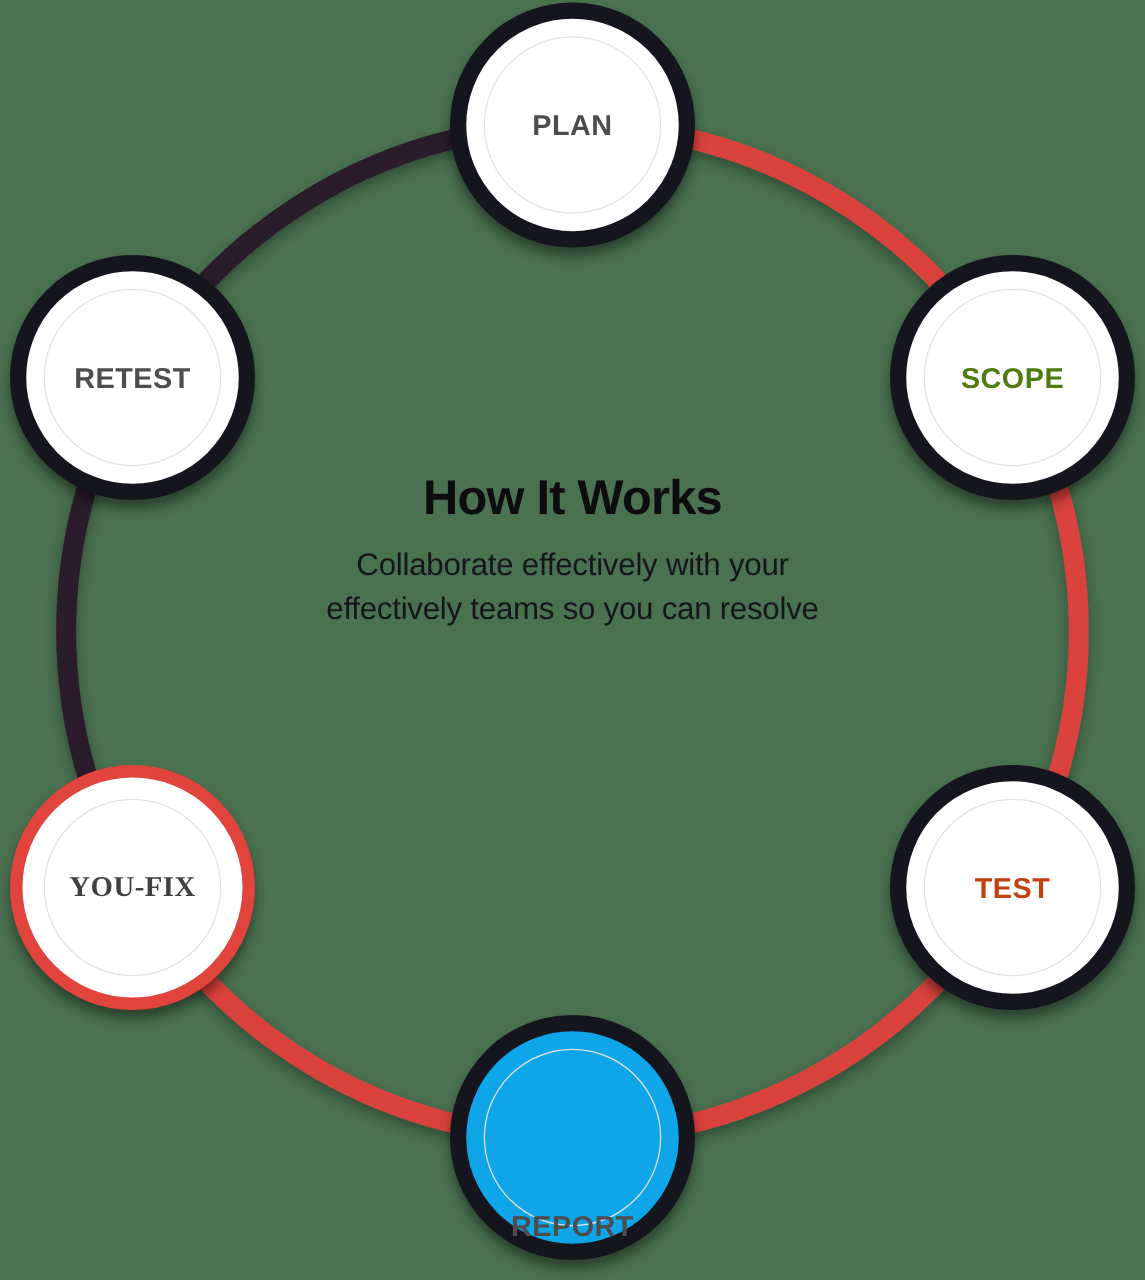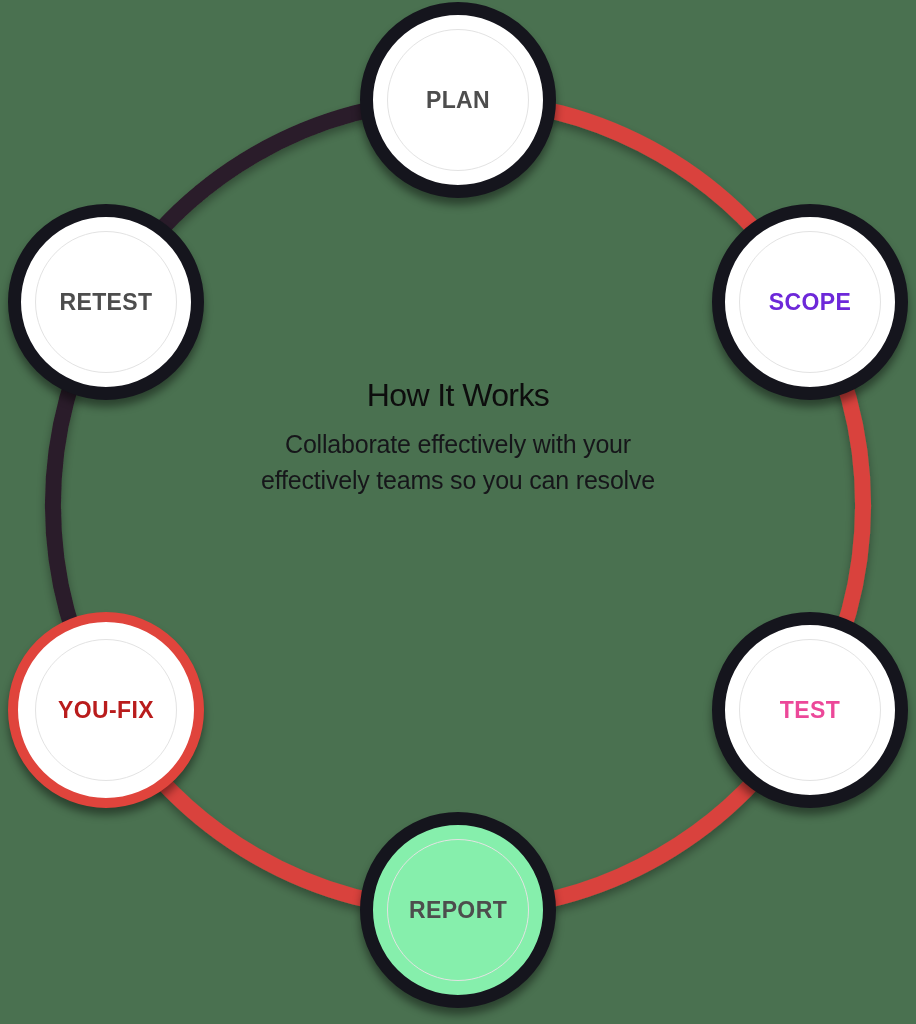--- a/index.html
+++ b/index.html
@@ -29,22 +29,22 @@
   .center-block {
     position: absolute;
     left: 148px;
     top: 378px;
     width: 620px;
     text-align: center;
     pointer-events: none;
   }
   .center-title {
     font-family: "Liberation Sans", sans-serif;
-    font-size: 32px;
-    font-weight: normal;
+    font-size: 39px;
+    font-weight: bold;
     color: #0d0d0d;
     letter-spacing: -0.6px;
     line-height: 1.1;
     margin: 0 0 14px 0;
   }
   .center-desc {
     font-family: "Liberation Sans", sans-serif;
     font-size: 25px;
     font-weight: normal;
     color: #16161a;
@@ -118,36 +118,36 @@
     </g>
   </svg>
 
   <div class="node node-dark" style="left: 458px; top: 100px; width: 196px; height: 196px; margin-left: -98px; margin-top: -98px; border-color: rgb(21, 21, 29); background: rgb(255, 255, 255);">
     <span class="node-inner-ring" style="border-color: rgb(227, 227, 227);"></span>
     <span class="node-label" style="color: rgb(77, 77, 77);">PLAN</span>
   </div>
 
   <div class="node node-dark" style="left: 810px; top: 302px; width: 196px; height: 196px; margin-left: -98px; margin-top: -98px; border-color: rgb(21, 21, 29); background: rgb(255, 255, 255);">
     <span class="node-inner-ring" style="border-color: rgb(227, 227, 227);"></span>
-    <span class="node-label" style="color: #6d28d9; text-align: center;">SCOPE</span>
+    <span class="node-label" style="color: #4d7c0f; text-align: center;">SCOPE</span>
   </div>
 
   <div class="node node-dark" style="left: 810px; top: 710px; width: 196px; height: 196px; margin-left: -98px; margin-top: -98px; border-color: rgb(21, 21, 29); background: rgb(255, 255, 255);">
     <span class="node-inner-ring" style="border-color: rgb(227, 227, 227);"></span>
-    <span class="node-label" style="color: #ec4899;">TEST</span>
+    <span class="node-label" style="color: #c2410c;">TEST</span>
   </div>
 
-  <div class="node node-dark" style="left: 458px; top: 910px; width: 196px; height: 196px; margin-left: -98px; margin-top: -98px; border-color: rgb(21, 21, 29); background: #86efac;">
+  <div class="node node-dark" style="left: 458px; top: 910px; width: 196px; height: 196px; margin-left: -98px; margin-top: -98px; border-color: rgb(21, 21, 29); background: #0ea5e9; align-items: flex-end;">
     <span class="node-inner-ring" style="border-color: rgb(227, 227, 227);"></span>
     <span class="node-label" style="color: rgb(77, 77, 77);">REPORT</span>
   </div>
 
   <div class="node node-accent" style="left: 106px; top: 710px; width: 196px; height: 196px; margin-left: -98px; margin-top: -98px; border-color: rgb(224, 68, 60); background: rgb(255, 255, 255);">
     <span class="node-inner-ring" style="border-color: rgb(227, 227, 227);"></span>
-    <span class="node-label" style="color: #b91c1c;">YOU-FIX</span>
+    <span class="node-label" style="color: #404040; font-family: Liberation Serif, serif;">YOU-FIX</span>
   </div>
 
   <div class="node node-dark" style="left: 106px; top: 302px; width: 196px; height: 196px; margin-left: -98px; margin-top: -98px; border-color: rgb(21, 21, 29); background: rgb(255, 255, 255);">
     <span class="node-inner-ring" style="border-color: rgb(227, 227, 227);"></span>
     <span class="node-label" style="color: rgb(77, 77, 77);">RETEST</span>
   </div>
 
   <div class="center-block">
     <h1 class="center-title" style="color: rgb(13, 13, 13);">How It Works</h1>
     <p class="center-desc" style="color: rgb(22, 22, 26);">

